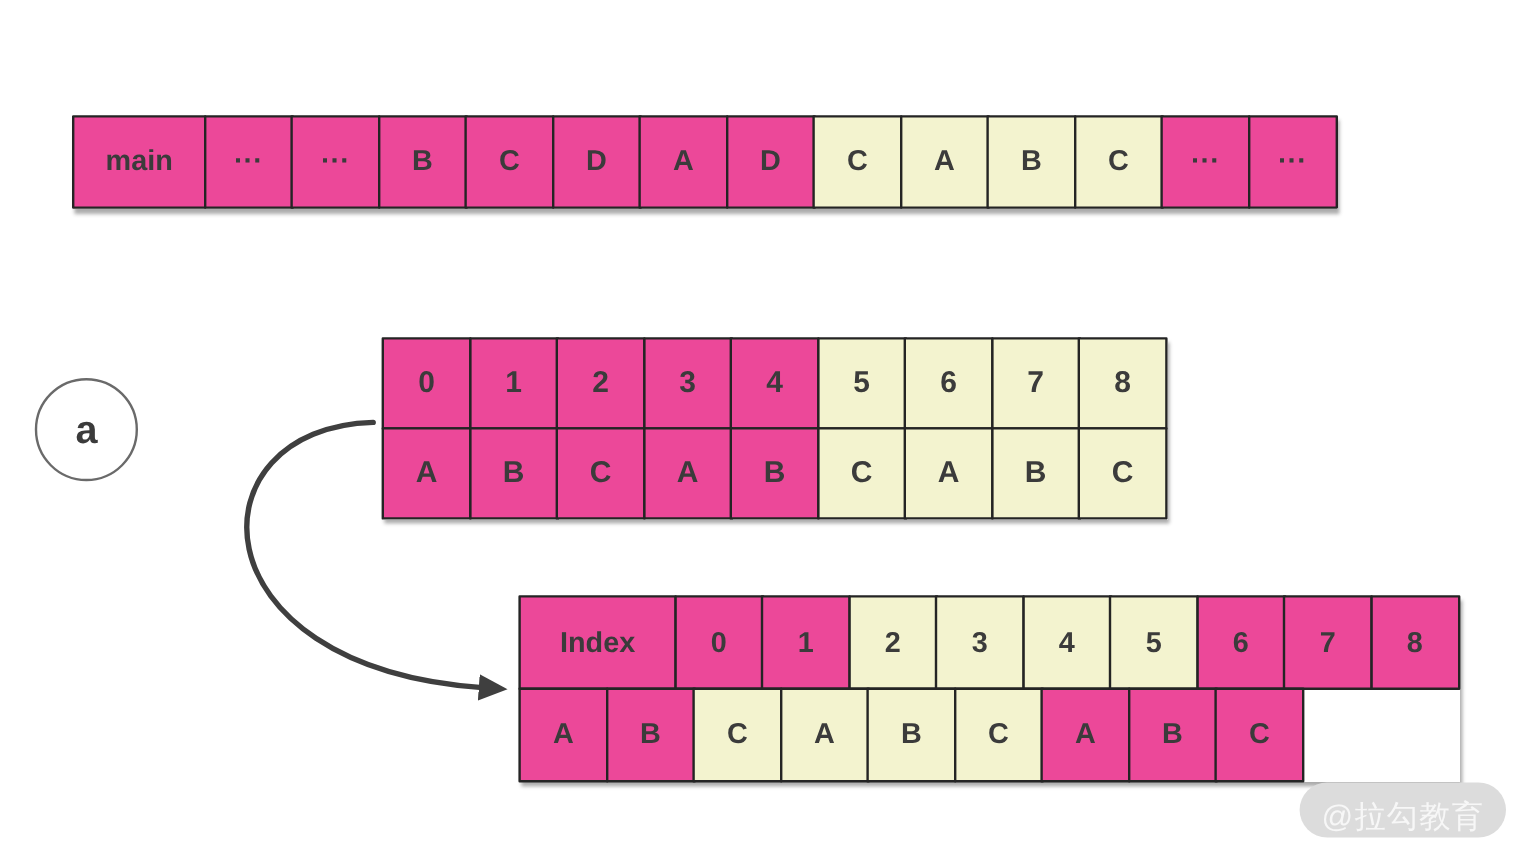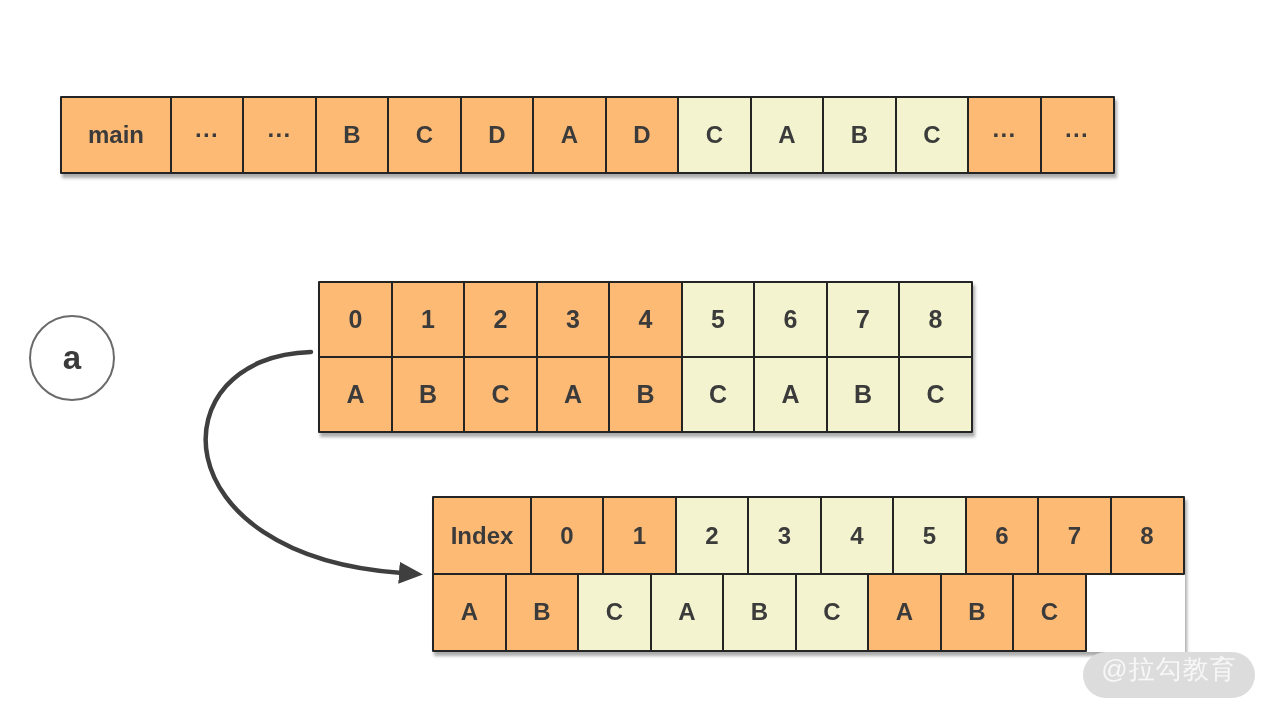--- a/index.html
+++ b/index.html
@@ -15,21 +15,21 @@
   .tbl {
     position: absolute;
     display: flex;
     flex-direction: column;
     box-shadow: 2px 4px 3px rgba(45,45,45,0.40);
   }
   .row { display: flex; }
   .cell {
     width: 75px;
     border: 2.5px solid #242424;
-    background: #fdba74;
+    background: #ec4899;
     color: #3b3b3b;
     font-weight: 700;
     display: flex;
     align-items: center;
     justify-content: center;
     margin-left: -2.5px;
     margin-top: -2.5px;
     border-radius: 1px;
   }
   .row .cell:first-child { margin-left: 0; }
@@ -38,21 +38,21 @@
 
   #main-array { left: 60px; top: 96px; }
   #main-array .cell { height: 78px; font-size: 24px; }
   #main-array .cell.head { width: 112px; }
 
   #middle-table { left: 318px; top: 281px; }
   #middle-table .cell { height: 77px; font-size: 25px; }
 
   #sub-table { left: 432px; top: 496px; }
   #sub-table .cell { height: 79px; font-size: 24px; }
-  #sub-table .cell.head { width: 100px; }
+  #sub-table .cell.head { width: 132px; }
 
   .circle-badge {
     position: absolute;
     left: 29px; top: 315px;
     width: 86px; height: 86px;
     border: 2px solid #6a6a6a;
     border-radius: 50%;
     display: flex; align-items: center; justify-content: center;
     font-size: 33px; font-weight: 700; color: #3b3b3b;
     background: #ffffff;
@@ -65,21 +65,21 @@
   }
   .watermark {
     position: absolute;
     left: 1083px; top: 652px;
     width: 172px; height: 46px;
     background: #dcdcdc;
     border-radius: 23px;
     color: #f7f7f7;
     font-size: 26px;
     letter-spacing: 1px;
-    display: flex; align-items: flex-start; justify-content: center;
+    display: flex; align-items: flex-end; justify-content: center;
   }
 </style>
 </head>
 <body>
 
 <div class="canvas">
 
   <div id="main-array" class="tbl">
       <div class="row">
         <div class="cell head">main</div>

